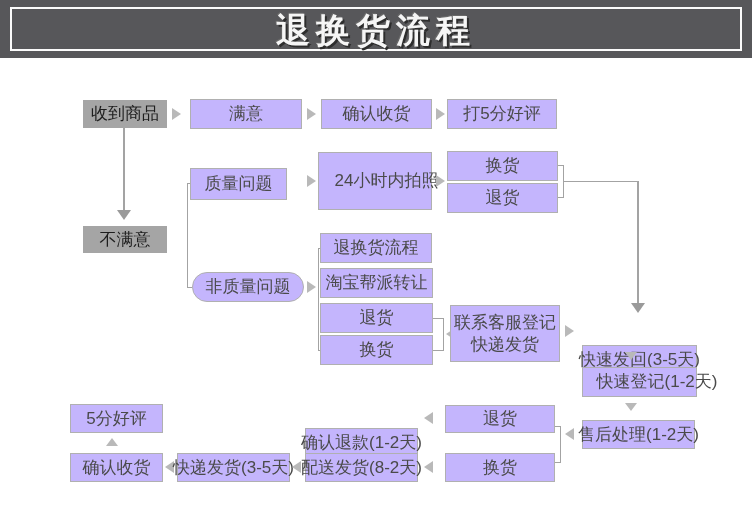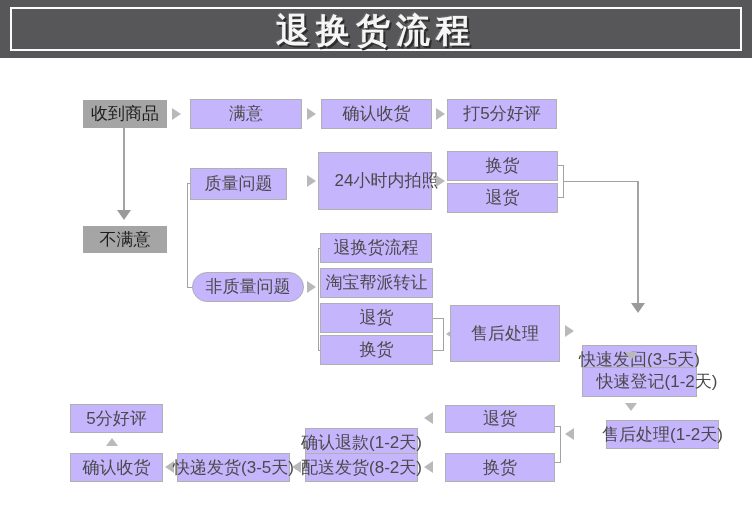--- a/index.html
+++ b/index.html
@@ -106,29 +106,30 @@
 <div class="box" style="left:320px; top:268px; width:113px; height:30px;">淘宝帮派转让</div>
 <div class="box" style="left:320px; top:303px; width:113px; height:30px;">退货</div>
 <div class="box" style="left:320px; top:335px; width:113px; height:30px;">换货</div>
 
 <div class="line" style="left:433px; top:318px; width:11px; height:1px;"></div>
 <div class="line" style="left:433px; top:350px; width:11px; height:1px;"></div>
 <div class="line" style="left:443px; top:318px; width:1px; height:33px;"></div>
 <div class="arr arr-l" style="left:446px; top:328px;"></div>
 
 <div class="box" style="left:450px; top:305px; width:110px; height:57px;">
-  <span>售后处理</span>
+  <span>联系客服登记</span>
+  <span>快递发货</span>
 </div>
 <div class="arr arr-r" style="left:565px; top:325px;"></div>
 
 <div class="box" style="left:582px; top:317px; width:115px; height:30px;margin-top:28px;">快速发回(3-5天)</div>
 <div class="arr arr-d" style="left:625px; top:352px;"></div>
 <div class="box" style="left:582px; top:367px; width:115px; height:30px;padding-left:35px;">快速登记(1-2天)</div>
 <div class="arr arr-d" style="left:625px; top:403px;"></div>
-<div class="box" style="left:582px; top:420px; width:113px; height:29px;margin-left:24px;">售后处理(1-2天)</div>
+<div class="box" style="left:582px; top:420px; width:113px; height:29px;">售后处理(1-2天)</div>
 <div class="arr arr-l" style="left:565px; top:428px;"></div>
 
 <div class="line" style="left:555px; top:426px; width:6px; height:1px;"></div>
 <div class="line" style="left:555px; top:462px; width:6px; height:1px;"></div>
 <div class="line" style="left:560px; top:426px; width:1px; height:37px;"></div>
 
 <div class="box" style="left:70px; top:404px; width:93px; height:29px;">5分好评</div>
 <div class="arr arr-u" style="left:106px; top:438px;"></div>
 <div class="box" style="left:305px; top:428px; width:113px; height:30px;">确认退款(1-2天)</div>
 <div class="arr arr-l" style="left:424px; top:412px;"></div>

